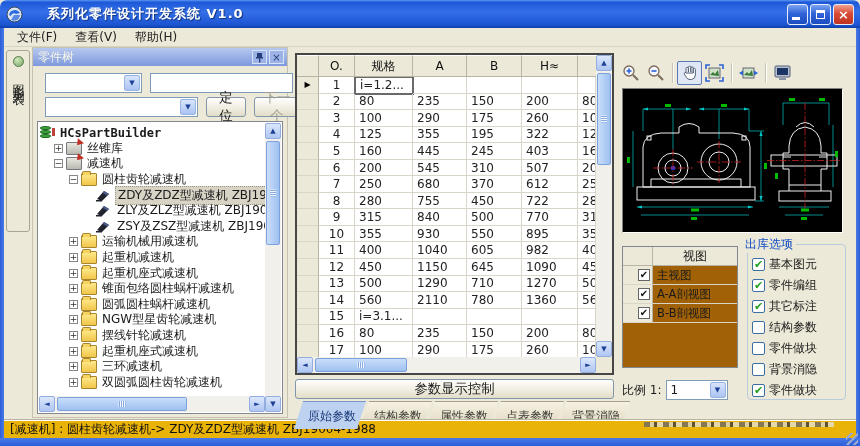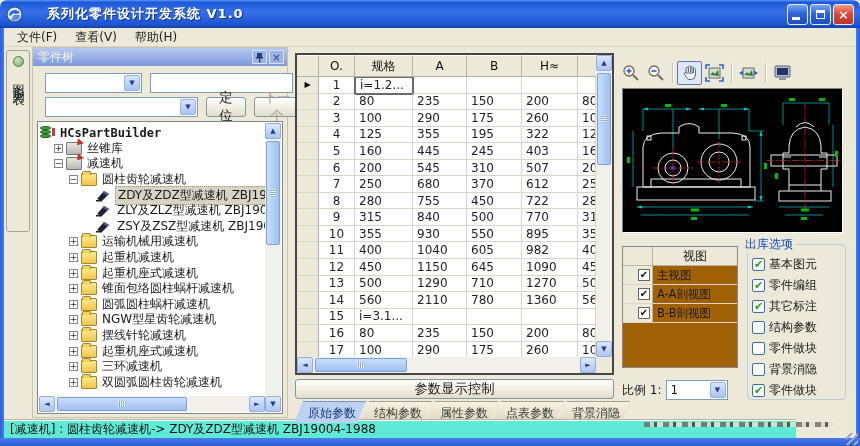--- a/index.html
+++ b/index.html
@@ -138,29 +138,29 @@
   .scale-row { position:absolute; left:622px; top:380px; display:flex; align-items:center; }
   .scale-row .lb { margin-right:4px; }
   .scale-combo { width:62px; height:20px; background:#fff; border:1px solid #7f9db9;
     display:flex; align-items:center; }
   .scale-combo .v { flex:1; padding-left:4px; }
   .scale-combo .da { width:16px; height:16px; margin:1px; border:1px solid #98b4e2; border-radius:2px;
     background:linear-gradient(180deg,#d8e4fb,#aac4f2); display:flex; align-items:center; justify-content:center; }
   .scale-combo .da::before { content:"▼"; font-size:7px; color:#1c3f94; }
 
   .tabs { position:absolute; left:294px; top:401px; height:19px; display:flex; }
-  .tab { height:22px; padding:1px 10px 0 14px; margin-right:-6px;
+  .tab { height:28px; padding:1px 10px 0 14px; margin-right:-6px;
     clip-path:polygon(9px 0, 100% 0, calc(100% - 9px) 100%, 0 100%);
     background:linear-gradient(180deg,#f6f1e2,#ddd5bd); border-top:1px solid #a89f88;
     display:flex; align-items:center; font-size:12px; color:#3c3c34; }
   .tab.active { background:#bdd2f1; color:#1a3a7a; border-top:1px solid #7a96c8; z-index:2; }
 
   
-  .statusbar { position:absolute; left:4px; top:420px; width:792px; height:18px;
-    background:#5eead4; border-top:1px solid #fff; box-shadow:0 -1px 0 #b8b4a4;
+  .statusbar { position:absolute; left:4px; top:420px; width:852px; height:18px;
+    background:#eab308; border-top:1px solid #fff; box-shadow:0 -1px 0 #b8b4a4;
     display:flex; align-items:flex-end; padding-left:6px; color:#111; }
   .status-frag { position:absolute; left:640px; top:1px; width:190px; height:5px; overflow:hidden;
     background:repeating-linear-gradient(90deg,#6a6a66 0 6px,#d8d4c4 6px 10px,#3a3a38 10px 13px,#e4e0d0 13px 19px); opacity:.8; }
 
   
   .rtoolbar { position:absolute; left:618px; top:59px; width:228px; height:27px; display:flex; align-items:center; }
   .tbtn { width:25px; height:24px; display:flex; align-items:center; justify-content:center;
     border:1px solid transparent; border-radius:2px; }
   .tbtn.pressed { border:1px solid #5a78b8; background:#dfe6f4; }
   .tsep { width:1px; height:20px; background:#c8c4b4; margin:0 4px; box-shadow:1px 0 0 #fff; }

